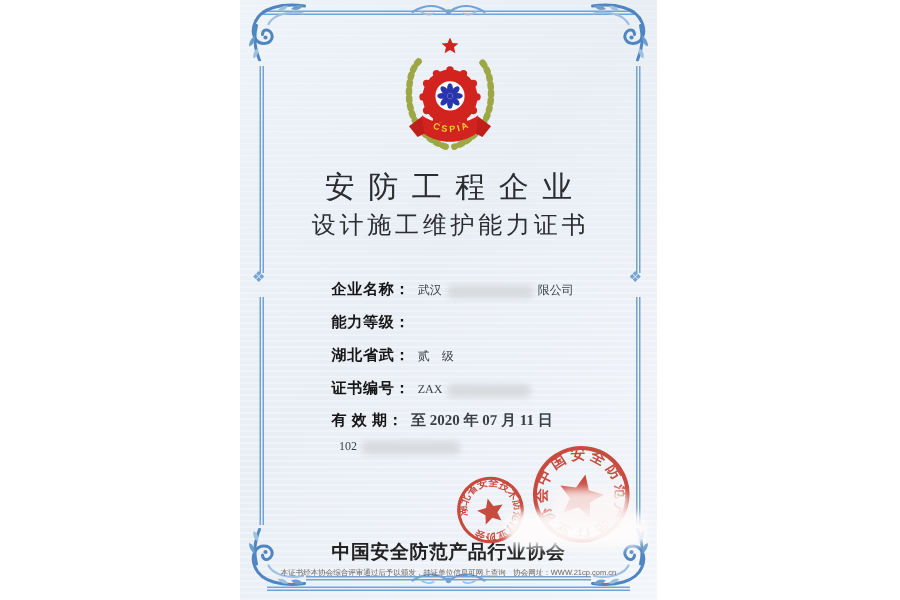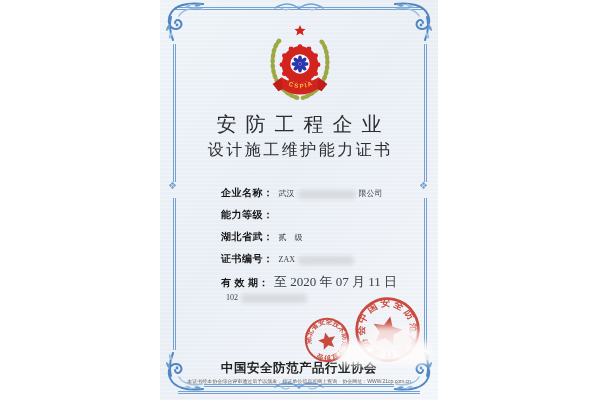--- a/index.html
+++ b/index.html
@@ -182,21 +182,21 @@
   <div class="row" style="top:230px">
     <span class="flabel">湖北省武：</span>
     <span class="fvalue"><span>贰　级</span></span>
   </div>
   <div class="row" style="top:252px">
     <span class="flabel">证书编号：</span>
     <span class="fvalue"><span>ZAX</span><span class="blur" style="width:56px"></span></span>
   </div>
   <div class="row" style="top:273px">
     <span class="flabel">有 效 期：</span>
-    <span class="fvalue" style="font-size:13px;font-weight:normal"><span>至 2020 年 07 月 11 日</span></span>
+    <span class="fvalue" style="font-size:10px;font-weight:bold"><span>至 2020 年 07 月 11 日</span></span>
   </div>
   <div class="row" style="top:293px">
     <span class="fvalue"><span>102</span><span class="blur" style="width:66px"></span></span>
   </div>
 
   <svg class="seal seal-left" viewBox="0 0 100 100">
     <defs>
         <path id="sealL" d="M50,50 m-35,0 a35,35 0 1,1 70,0 a35,35 0 1,1 -70,0"></path>
       </defs>
     <circle cx="50" cy="50" r="46" fill="none" stroke="#c5392b" stroke-width="4.5"></circle>

